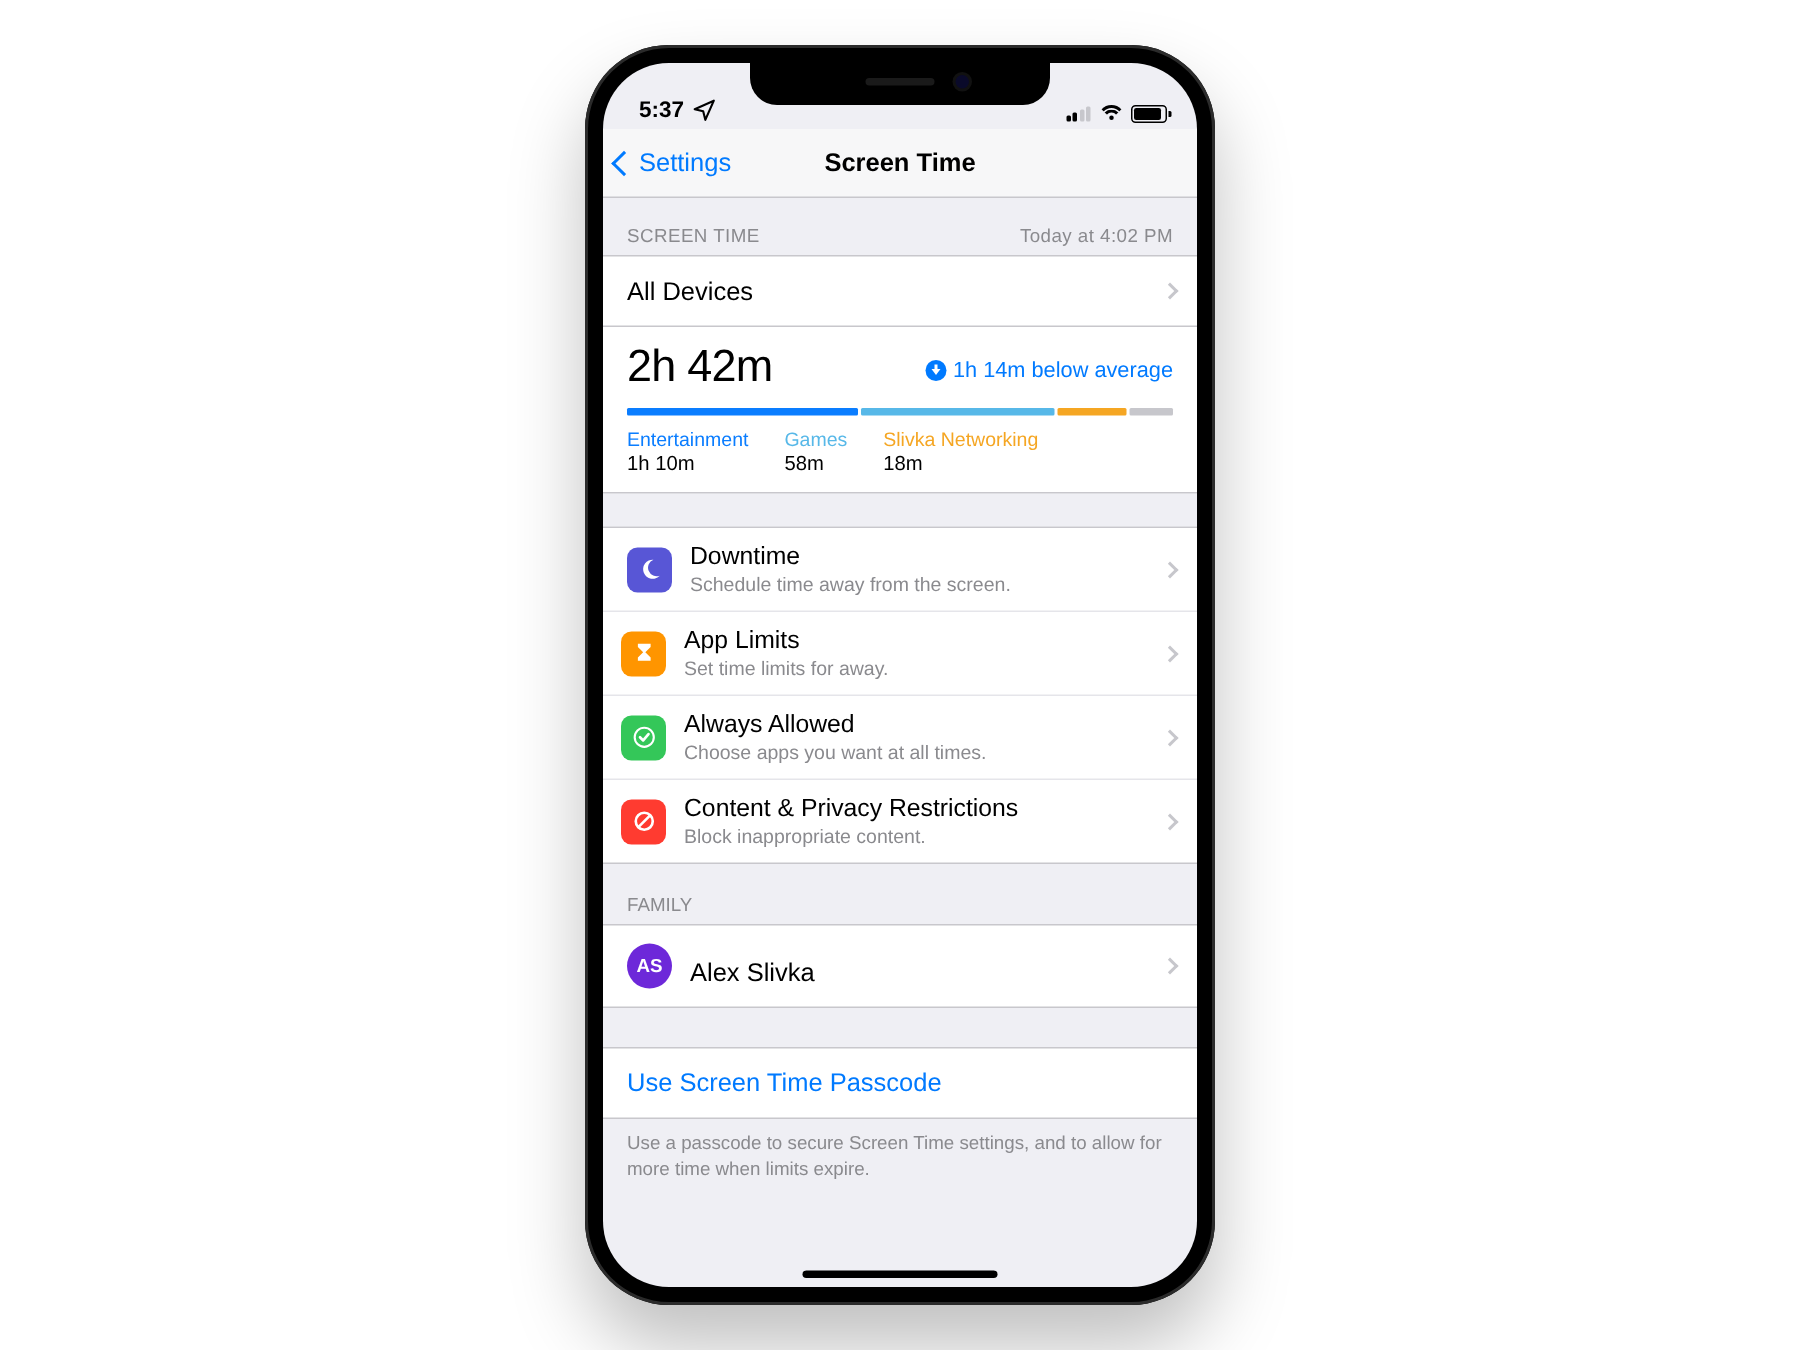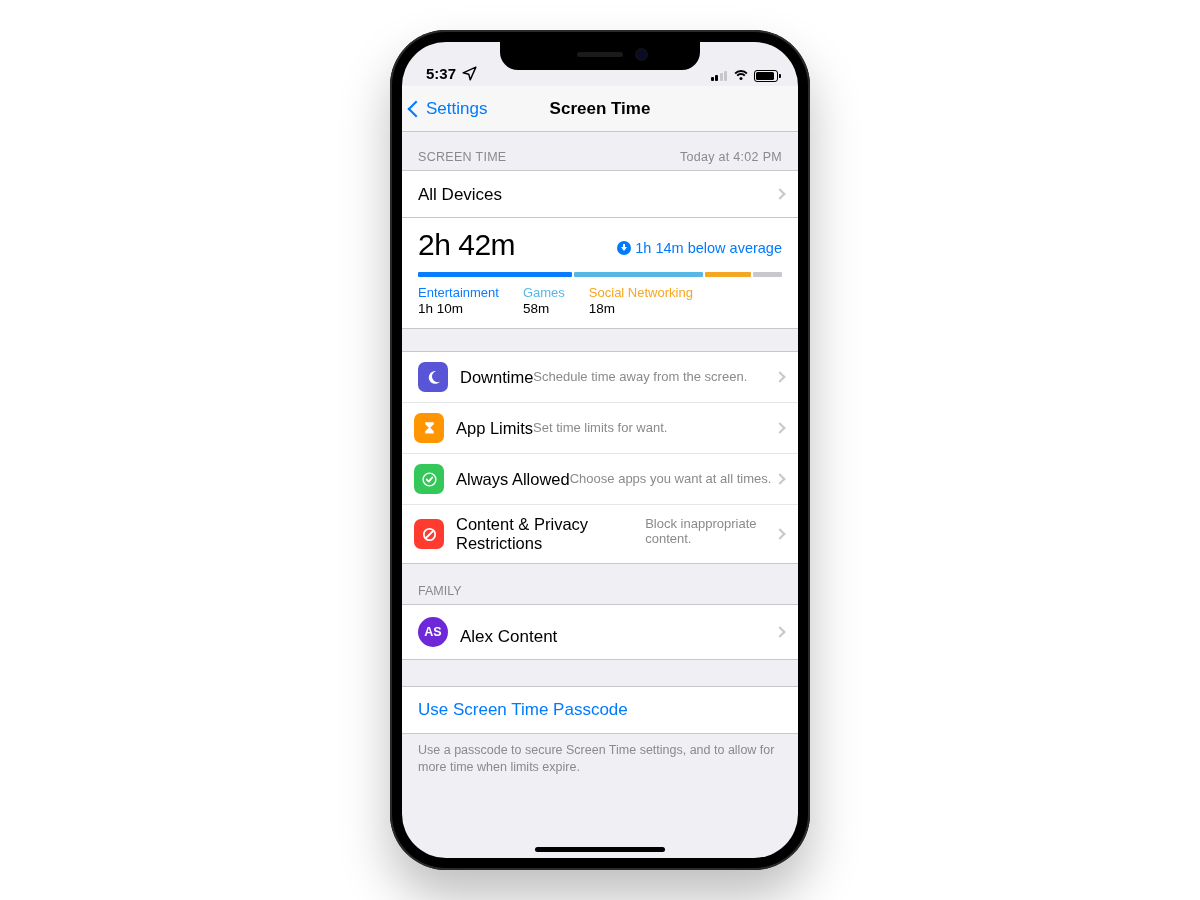--- a/index.html
+++ b/index.html
@@ -72,21 +72,21 @@
   .cat { flex: 0 0 auto; padding-right: 24px; }
   .cat-name { font-size:13px; font-weight:500;}
   .cat-time { font-size:13.5px; color:#000; margin-top:1px;}
   .cat1 .cat-name{ color:#0a7dff;} .cat2 .cat-name{ color:#57b8e8;} .cat3 .cat-name{ color:#f5a623;}
   
   .optgroup { background:#fff; border-top:1px solid #c8c7cc; border-bottom:1px solid #c8c7cc; margin-top:22px;}
   .optrow { display:flex; align-items:center; padding:10px 16px; position:relative;}
   .optrow + .optrow { border-top:1px solid #e5e5ea;padding-left:12px;}
   .appicon { width:30px; height:30px; border-radius:7px; flex:0 0 30px; margin-right:12px; display:flex; align-items:center; justify-content:center; color:#fff;}
   .ic-purple{ background:#5856d6;} .ic-orange{ background:#ff9500;} .ic-green{ background:#34c759;} .ic-red{ background:#ff3b30;}
-  .optrow .texts { display:flex; flex-direction:row; }
+  .optrow .texts { display:flex; flex-direction:column; }
   .optrow .title { font-size:16.5px; color:#000;}
   .optrow .sub { font-size:13px; color:#8a8a8e; margin-top:1px;}
   
   .fam-header { padding: 20px 16px 6px; font-size:12.5px; color:#8a8a8e; text-transform:uppercase;}
   .avatar { width:30px; height:30px; border-radius:50%; background:#6d28d9; color:#fff; font-size:12.5px; font-weight:600; display:flex; align-items:center; justify-content:center; margin-right:12px;}
   
   .linkcell { background:#fff; border-top:1px solid #c8c7cc; border-bottom:1px solid #c8c7cc; margin-top:26px; padding:13px 16px;}
   .linkcell span { color:#007aff; font-size:17px;}
   .footer { padding:8px 16px 0; font-size:12.5px; color:#8a8a8e; line-height:1.35;}
   
@@ -167,21 +167,21 @@
           <div class="cats" id="cats">
               <div class="cat cat1">
                 <div class="cat-name">Entertainment</div>
                <div class="cat-time">1h 10m</div>
               </div>
               <div class="cat cat2">
                 <div class="cat-name">Games</div>
                <div class="cat-time">58m</div>
               </div>
               <div class="cat cat3">
-                <div class="cat-name">Social Networking</div>
+                <div class="cat-name">Slivka Networking</div>
                <div class="cat-time">18m</div>
               </div>
             </div>
         </div>
 
         <div class="optgroup" id="options">
             <div class="optrow">
               <div class="appicon ic-purple">
                 <svg class="glyph" viewBox="0 0 24 24">
                   <path d="M15 3a9 9 0 1 0 6 15 7 7 0 0 1-6-15z" fill="#fff"></path>
@@ -194,21 +194,21 @@
     <span class="chevron"></span>
             </div>
             <div class="optrow">
               <div class="appicon ic-orange">
                 <svg class="glyph" viewBox="0 0 24 24">
                   <path d="M6 3h12v3l-5 5 5 5v3H6v-3l5-5-5-5z" fill="#fff"></path>
                 </svg>
               </div>
     <div class="texts">
       <div class="title">App Limits</div>
-      <div class="sub">Set time limits for want.</div>
+      <div class="sub">Set time limits for away.</div>
     </div>
     <span class="chevron"></span>
             </div>
             <div class="optrow">
               <div class="appicon ic-green">
                 <svg class="glyph" viewBox="0 0 24 24">
                   <circle cx="12" cy="12" r="9" fill="none" stroke="#fff" stroke-width="2"></circle>
                   <path d="M8 12l3 3 5-6" fill="none" stroke="#fff" stroke-width="2.5" stroke-linecap="round" stroke-linejoin="round"></path>
                 </svg>
               </div>
@@ -230,21 +230,21 @@
       <div class="sub">Block inappropriate content.</div>
     </div>
     <span class="chevron"></span>
             </div>
           </div>
 
         <div class="fam-header">Family</div>
         <div class="cell">
           <div class="row">
             <div class="avatar">AS</div>
-            <span class="label">Alex Content</span>
+            <span class="label">Alex Slivka</span>
             <span class="chevron"></span>
           </div>
         </div>
 
         <div class="linkcell">
           <span>Use Screen Time Passcode</span>
         </div>
         <div class="footer">Use a passcode to secure Screen Time settings, and to allow for more time when limits expire.</div>
 
       </div>

